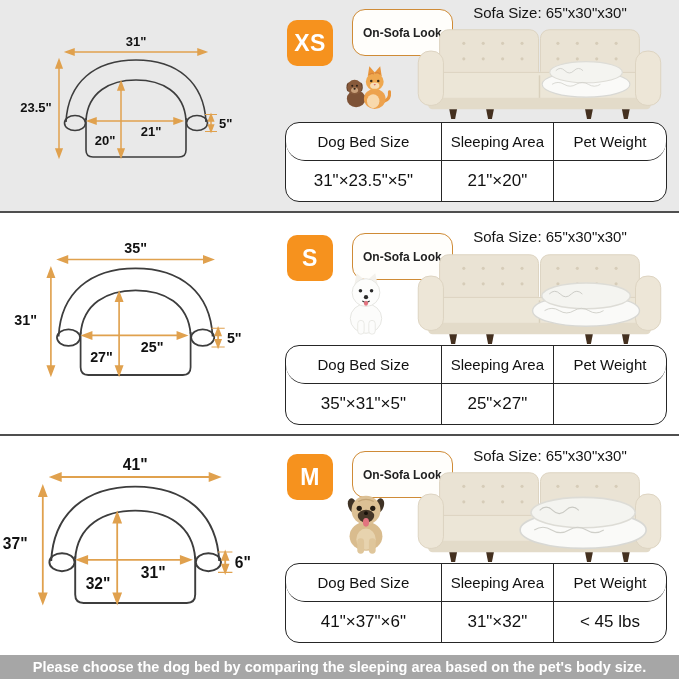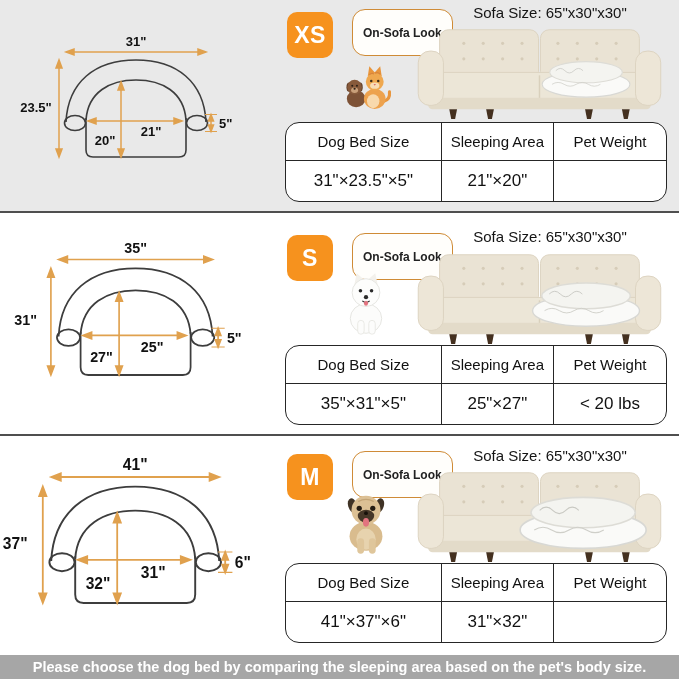--- a/index.html
+++ b/index.html
@@ -34,33 +34,33 @@
 
   .pets { position:absolute; left:337px; }
   .sofa { position:absolute; left:408px; }
   .sofa svg { width:262px; height:97px; display:block; }
 
   .size-table {
     position:absolute; left:285px; width:380px; background:#fff;
     border:1.6px solid #262626; border-radius:14px; overflow:hidden;
   }
   .tr { display:flex; }
-  .tr.head { border-bottom:1.6px solid #262626; }
+  .tr.head { border-bottom:1.6px solid #262626;border-radius:19px; }
   .td {
     box-sizing:border-box; display:flex; align-items:center; justify-content:center;
     text-align:center; padding:0 2px;
   }
   .tr.head .td { height:37px; font-size:15px; color:#111; }
   .tr.vals .td { height:40px; font-size:17px; color:#111; }
   .td.c1 { width:41%; border-right:1.6px solid #262626; }
   .td.c2 { width:29.5%; border-right:1.6px solid #262626; }
   .td.c3 { width:29.5%; }
 
   
-  .s1 .badge{top:12px} .s1 .pill{top:9px}  .s1 .sofa-size{top:4px}  .s1 .pets{top:50px} .s1 .sofa{top:22px} .s1 .size-table{top:122px}
+  .s1 .badge{top:20px} .s1 .pill{top:9px}  .s1 .sofa-size{top:4px}  .s1 .pets{top:50px} .s1 .sofa{top:22px} .s1 .size-table{top:122px}
   .s2 .badge{top:22px} .s2 .pill{top:20px} .s2 .sofa-size{top:15px} .s2 .pets{top:50px} .s2 .sofa{top:34px} .s2 .size-table{top:132px}
   .s3 .badge{top:18px} .s3 .pill{top:15px} .s3 .sofa-size{top:11px} .s3 .pets{top:42px} .s3 .sofa{top:29px} .s3 .size-table{top:127px}
 
   .footer {
     position:absolute; left:0; bottom:0; width:679px; height:24px; background:#a6a6a6;
     color:#fff; font-weight:bold; font-size:14.5px;
     display:flex; align-items:center; justify-content:center; white-space:nowrap;
   }
 </style>
 </head>
@@ -303,21 +303,20 @@
 
     <div class="size-table">
       <div class="tr head">
         <div class="td c1">Dog Bed Size</div>
         <div class="td c2">Sleeping Area</div>
         <div class="td c3">Pet Weight</div>
       </div>
       <div class="tr vals">
         <div class="td c1">35"×31"×5"</div>
         <div class="td c2">25"×27"</div>
-        <div class="td c3">&lt; 20 lbs</div>
       </div>
     </div>
   </div>
 
   <div class="section s3">
     <div class="diagram">
       <svg viewBox="0 0 280 213">
         <g stroke="#3d3d3d" stroke-width="1.6" fill="none">
           <path d="M 66 122 C 68 82 95 60 136 60 C 177 60 204 82 206 122"></path>
           <path d="M 86 120 C 88 92 110 80 136 80 C 162 80 184 92 186 120"></path>
@@ -424,18 +423,19 @@
 
     <div class="size-table">
       <div class="tr head">
         <div class="td c1">Dog Bed Size</div>
         <div class="td c2">Sleeping Area</div>
         <div class="td c3">Pet Weight</div>
       </div>
       <div class="tr vals">
         <div class="td c1">41"×37"×6"</div>
         <div class="td c2">31"×32"</div>
+        <div class="td c3">&lt; 45 lbs</div>
       </div>
     </div>
   </div>
 
   <div class="footer">Please choose the dog bed by comparing the sleeping area based on the pet's body size.</div>
 </div>
 
 </body></html>

